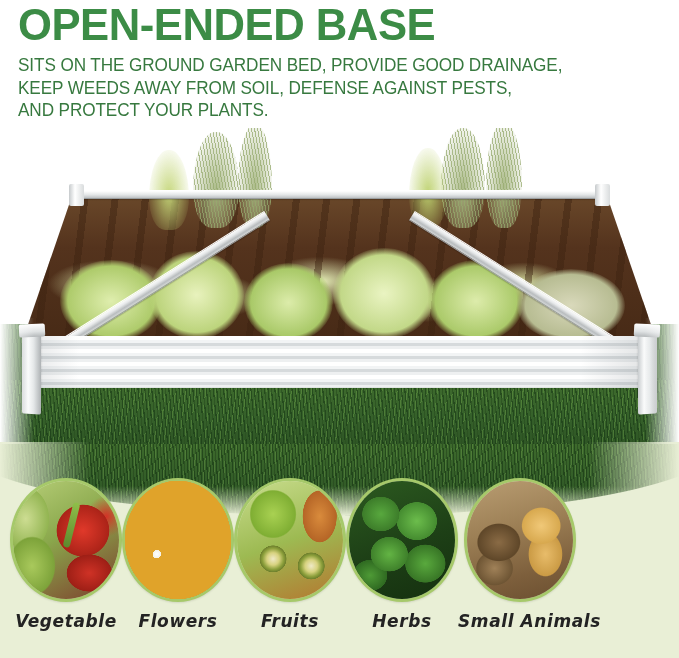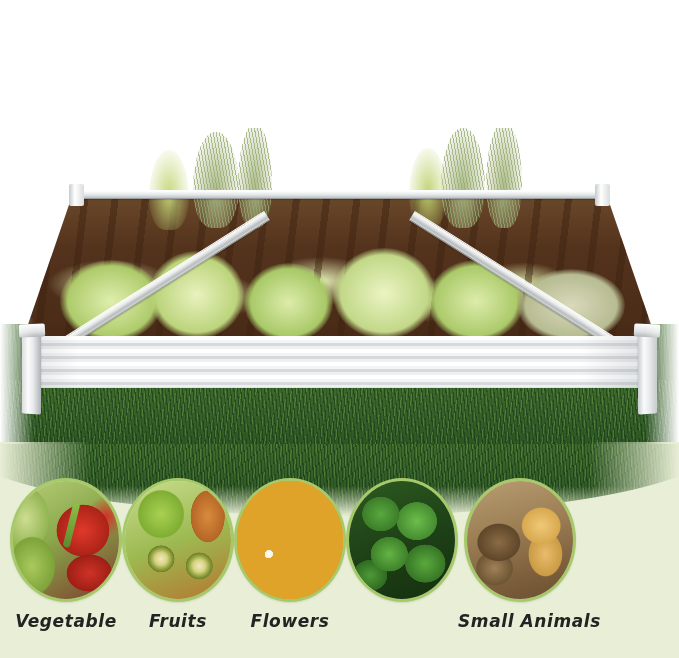--- a/index.html
+++ b/index.html
@@ -396,20 +396,28 @@
       radial-gradient(ellipse 28% 22% at 30% 52%, #8a6b45 0%, #5f4729 70%, rgba(0,0,0,0) 74%),
       radial-gradient(ellipse 24% 20% at 26% 74%, #a08158 0%, #6e5534 70%, rgba(0,0,0,0) 74%),
       linear-gradient(165deg, #b99d72 0%, #9c7f55 40%, #7d5f3c 75%, #6b4f30 100%);
   }
 </style>
 </head>
 <body>
 
 <div class="poster">
 
+  <div class="header">
+    <div class="headline">OPEN-ENDED BASE</div>
+    <div class="subhead">
+      <span class="l">SITS ON THE GROUND GARDEN BED, PROVIDE GOOD DRAINAGE,</span>
+      <span class="l">KEEP WEEDS AWAY FROM SOIL, DEFENSE AGAINST PESTS,</span>
+      <span class="l">AND PROTECT YOUR PLANTS.</span>
+    </div>
+  </div>
 
   <div class="stage">
 
     <div class="grass-far"></div>
     <div class="grass-main"></div>
 
     <div class="bed">
 
       <div class="bed-top">
         <div class="furrows"></div>
@@ -463,36 +471,37 @@
 
       <div class="cat">
         <div class="oval">
           <div class="img th-veg"></div>
         </div>
         <div class="cat-label">Vegetable</div>
       </div>
 
       <div class="cat">
         <div class="oval">
+          <div class="img th-flower"></div>
+        </div>
+        <div class="cat-label">Flowers</div>
+      </div>
+
+      <div class="cat">
+        <div class="oval">
           <div class="img th-fruit"></div>
         </div>
         <div class="cat-label">Fruits</div>
-      </div>
-
-      <div class="cat">
-        <div class="oval">
-          <div class="img th-flower"></div>
-        </div>
-        <div class="cat-label">Flowers</div>
       </div>
 
       <div class="cat">
         <div class="oval">
           <div class="img th-herb"></div>
         </div>
+        <div class="cat-label">Herbs</div>
       </div>
 
       <div class="cat">
         <div class="oval">
           <div class="img th-animal"></div>
         </div>
         <div class="cat-label">Small Animals</div>
       </div>
 
     </div>

